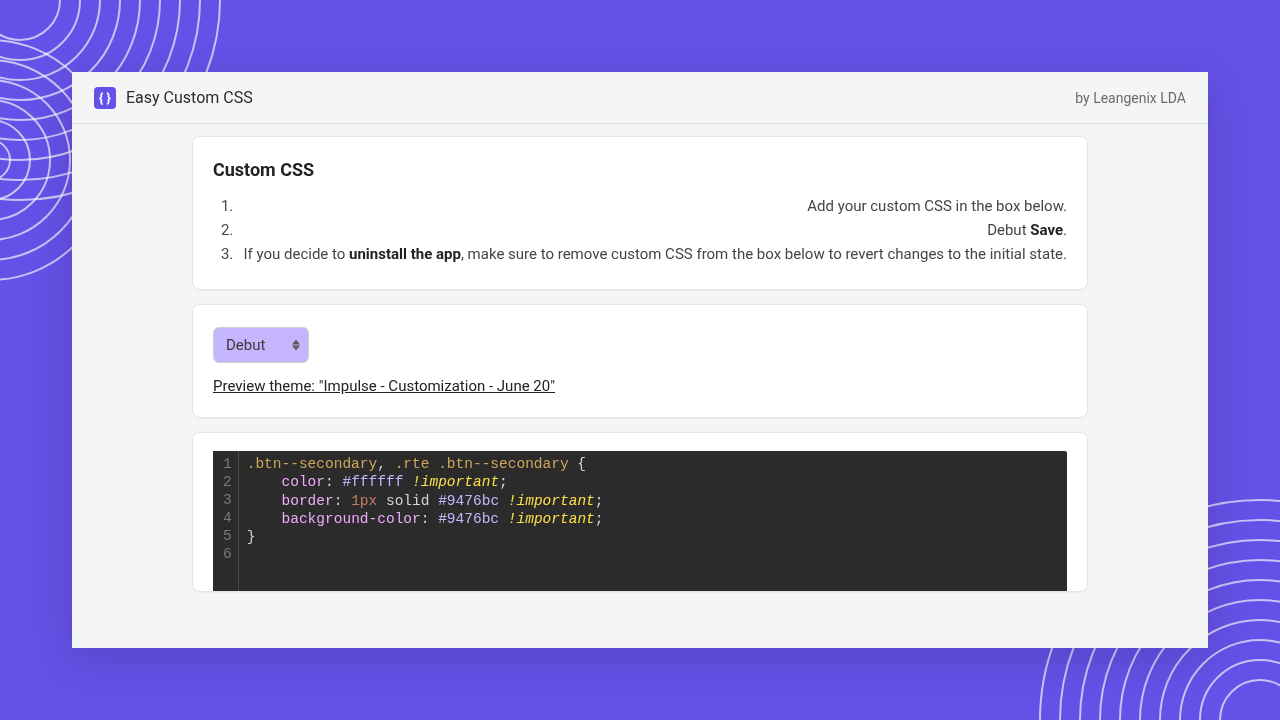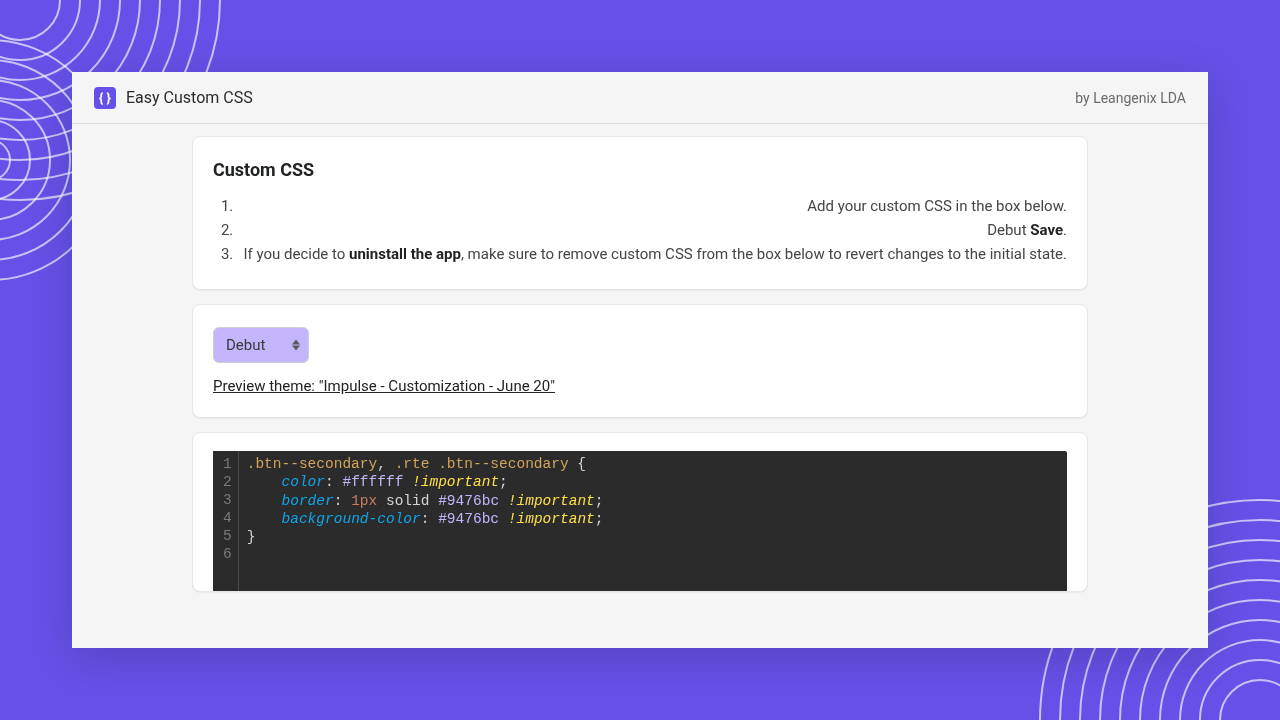--- a/index.html
+++ b/index.html
@@ -115,21 +115,21 @@
     border-right: 1px solid #4a4a4a;
     user-select: none;
   }
   .gutter div { height: 18px; }
   .code {
     padding: 4px 8px;
     color: #d4d4d4;
     white-space: pre;
   }
   .tok-sel  { color: #cfa65a; }
-  .tok-prop { color: #0ea5e9; font-style: italic; }
+  .tok-prop { color: #f0abfc; }
   .tok-punc { color: #d4d4d4; }
   .tok-hex  { color: #c4b5fd; margin-top: 32px; }
   .tok-num  { color: #c77d60; }
   .tok-kw   { color: #fde047; font-style: italic; }
   .tok-txt  { color: #d4d4d4; margin-top: 32px; }
 
   
   .deco { position: absolute; pointer-events: none; }
   .deco circle { fill: none; stroke: #ffffff; stroke-width: 2; opacity: 0.65; }
 </style>

